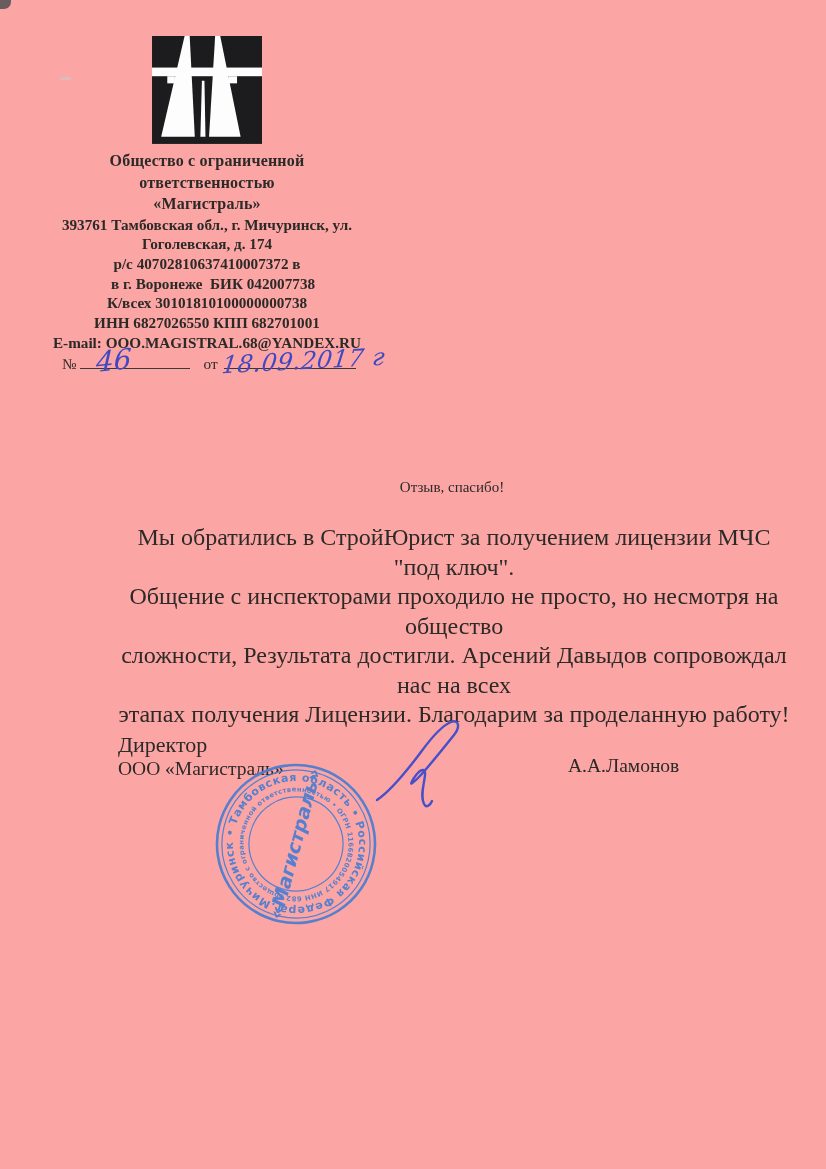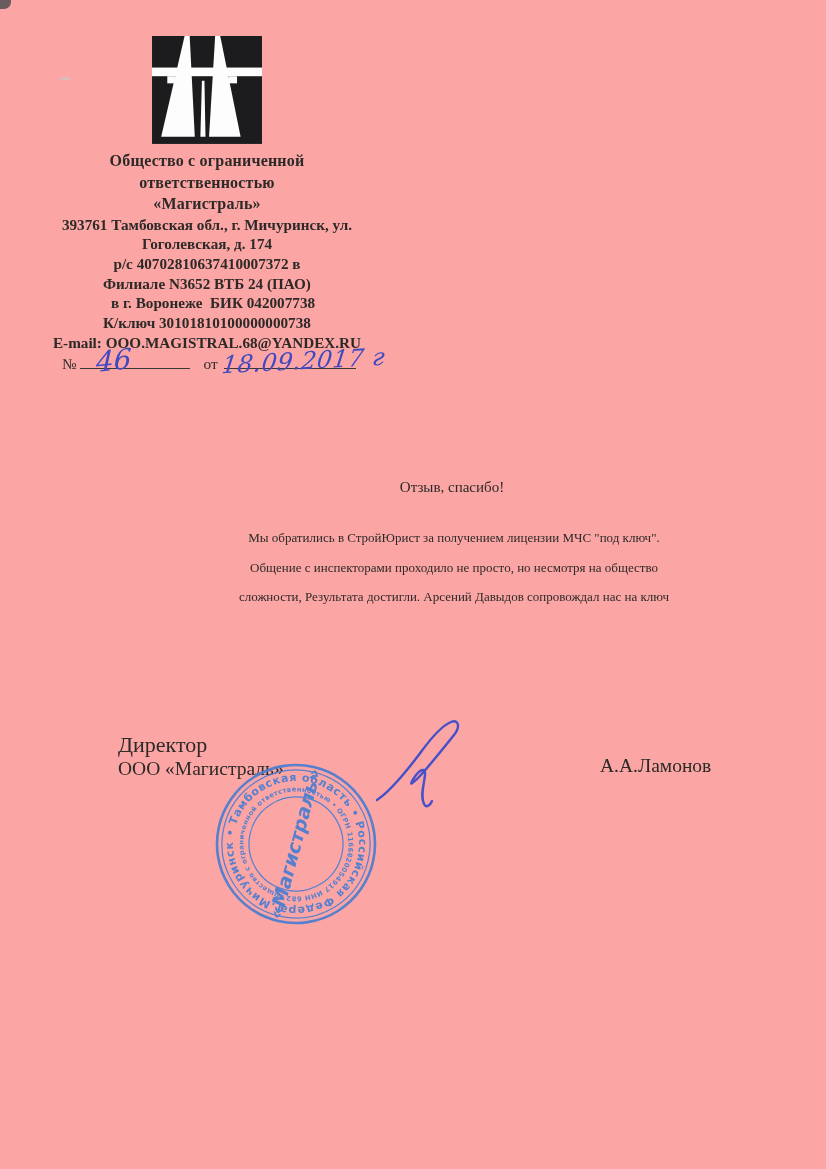--- a/index.html
+++ b/index.html
@@ -56,27 +56,27 @@
     transform:rotate(-3deg) skewX(-10deg);
   }
 
   
   .letter-title {
     position:absolute; left:112px; top:479px; width:680px;
     text-align:center; font-size:15px;
   }
   .letter-body {
     position:absolute; left:112px; top:523px; width:684px;
-    text-align:center; font-size:13px; line-height:29.5px;
+    text-align:center; font-size:24px; line-height:29.5px;
   }
 
   
   .sig-role  { position:absolute; left:118px; top:732px; font-size:22px; }
   .sig-org   { position:absolute; left:118px; top:758px; font-size:19.5px; }
-  .sig-name  { position:absolute; left:600px; top:755px; font-size:19.5px; }
+  .sig-name  { position:absolute; left:568px; top:755px; font-size:19.5px; }
 
   .signature-svg { position:absolute; left:365px; top:716px; }
   .stamp-svg { position:absolute; left:211px; top:759px; opacity:.93; }
   .stamp-svg text {
     font-family:"DejaVu Sans", sans-serif; font-weight:600;
   }
   .stamp-center-text {
     font-family:"DejaVu Serif", serif; font-style:italic; font-weight:bold;
   }
 </style>
@@ -107,36 +107,37 @@
       </svg>
     </div>
 
     <div class="org-name">Общество с ограниченной</div>
     <div class="org-name">ответственностью</div>
     <div class="org-name">«Магистраль»</div>
 
     <div class="addr-line">393761 Тамбовская обл., г. Мичуринск, ул.</div>
     <div class="addr-line">Гоголевская, д. 174</div>
     <div class="addr-line">р/с 40702810637410007372 в</div>
-    <div class="addr-line">Филиале N3652 ВТБ 24 (ПАО)</div>
     <div class="addr-line align-left">в г. Воронеже  БИК 042007738</div>
-    <div class="addr-line">К/ключ 30101810100000000738</div>
+    <div class="addr-line">К/всех 30101810100000000738</div>
+    <div class="addr-line">ИНН 6827026550 КПП 682701001</div>
     <div class="addr-line">E-mail: OOO.MAGISTRAL.68@YANDEX.RU</div>
 
     <div class="ref-line">
       <span>№</span><span class="uline uline-no"><span class="hand hand-no">46</span></span><span class="ref-ot">от</span><span class="uline uline-date"><span class="hand hand-date">18.09.2017 г</span></span>
     </div>
   </div>
 
   <div class="letter-title">Отзыв, спасибо!</div>
 
   <div class="letter-body">
     <div>Мы обратились в СтройЮрист за получением лицензии МЧС "под ключ".</div>
     <div>Общение с инспекторами проходило не просто, но несмотря на общество</div>
-    <div>сложности, Результата достигли. Арсений Давыдов сопровождал нас на ключ</div>
+    <div>сложности, Результата достигли. Арсений Давыдов сопровождал нас на всех</div>
+    <div>этапах получения Лицензии. Благодарим за проделанную работу!</div>
   </div>
 
   <div class="sig-role">Директор</div>
   <div class="sig-org">ООО «Магистраль»</div>
   <div class="sig-name">А.А.Ламонов</div>
 
   <svg class="signature-svg" width="110" height="95" viewBox="0 0 110 95">
     <path d="M12,84 C24,76 38,60 56,36 C64,25 76,10 86,6 C93,3 96,10 89,19
              C77,34 61,54 53,62 C46,69 44,70 49,62 C54,54 61,50 60,59
              C59,69 55,80 59,88 C61,92 65,90 67,85" fill="none" stroke="#4750c8" stroke-width="2.4" stroke-linecap="round" stroke-linejoin="round"></path>

